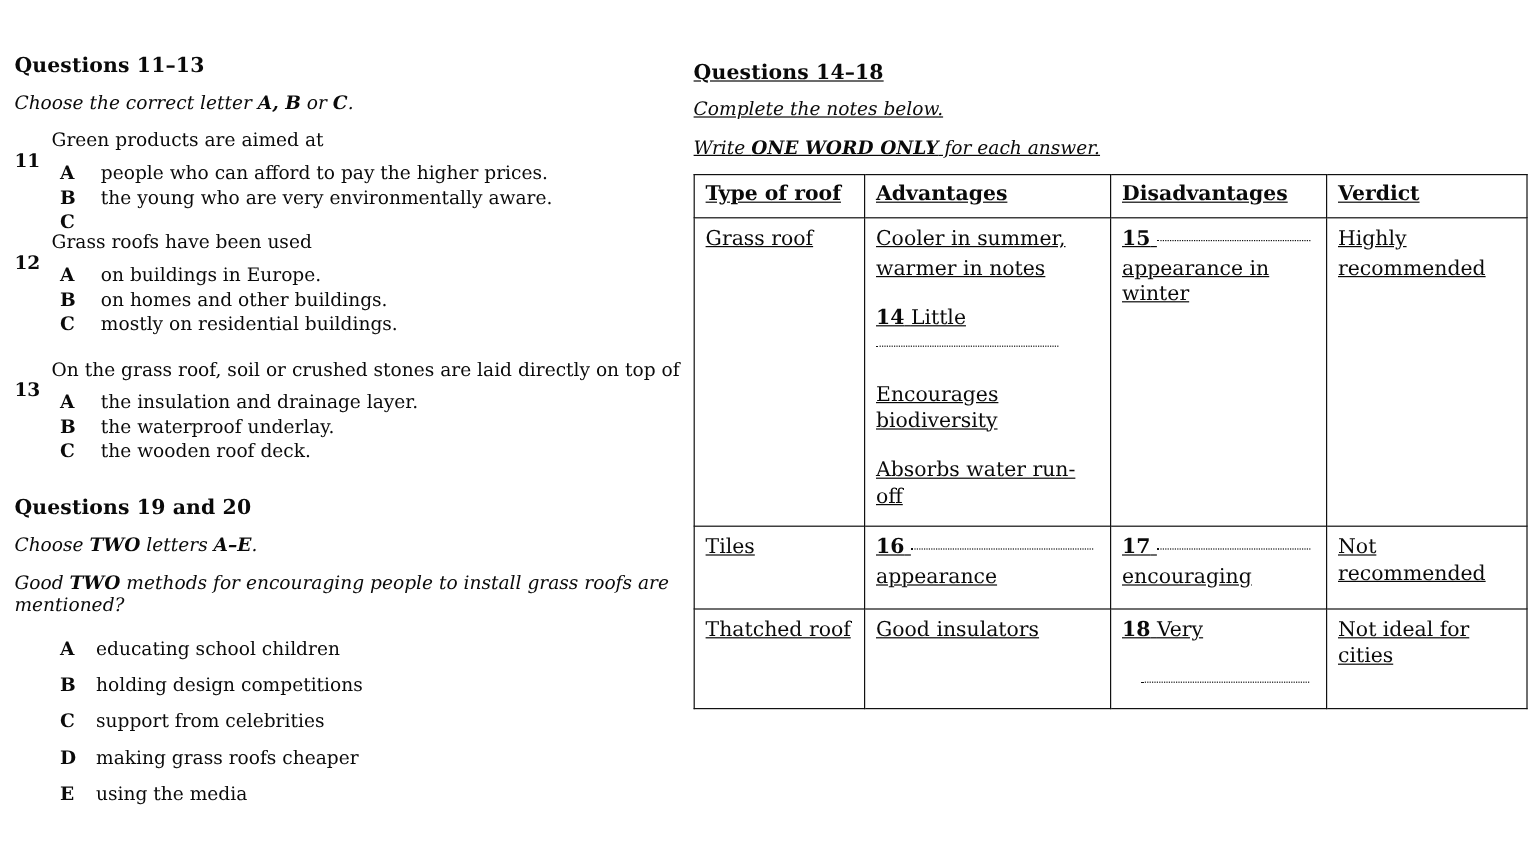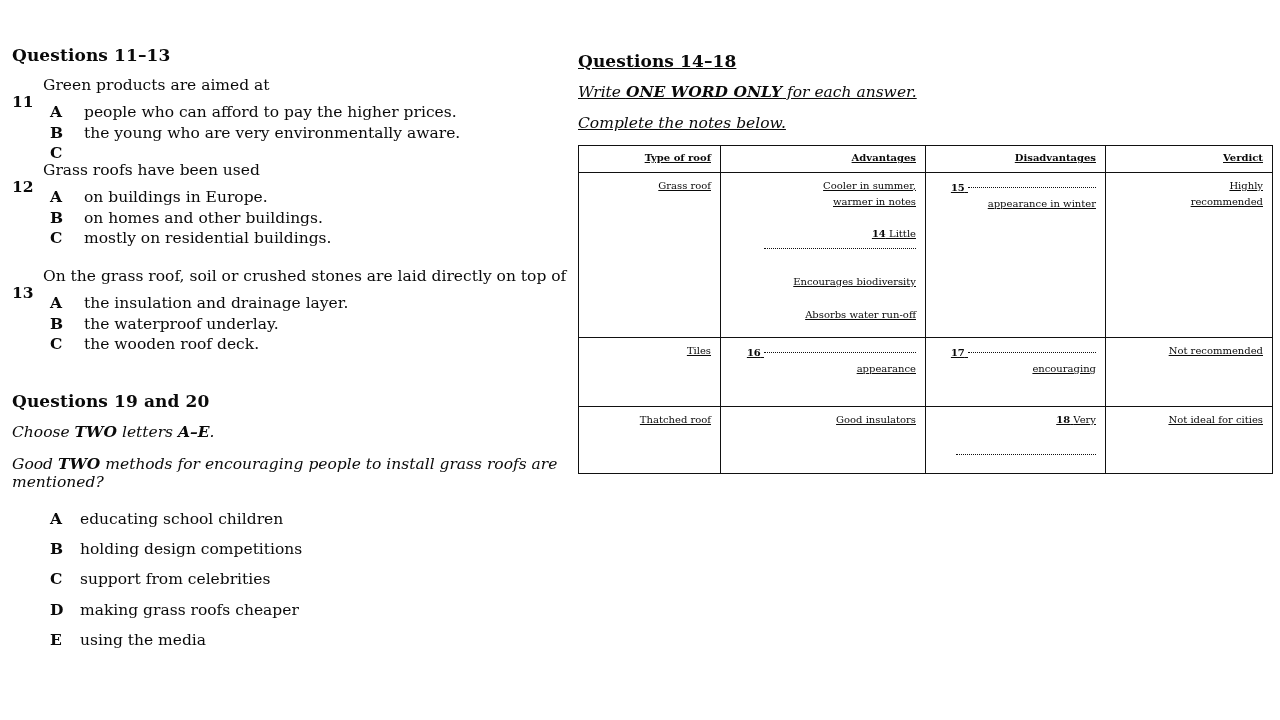--- a/index.html
+++ b/index.html
@@ -87,37 +87,37 @@
     font-weight: bold;
   }
 
   
   .options-wide .option {
     padding-left: 68px;
     line-height: 1.95;
   }
   .options-wide .option .opt-letter { left: 38px; }
 
-  .block-19 { margin-top: 36px; }
+  .block-19 { margin-top: 26px; }
 
   
   table.notes {
     border-collapse: collapse;
     width: 694px;
     table-layout: fixed;
     margin-top: 4px;
   }
   table.notes th,
   table.notes td {
     border: 1.4px solid #111111;
     vertical-align: top;
     padding: 7px 9px 9px 9px;
-    font-size: 10px;
+    font-size: 17px;
     line-height: 1.28;
-    text-align: right;
+    text-align: left;
   }
   table.notes th {
     font-weight: bold;
     padding-top: 6px;
     padding-bottom: 7px;
   }
   col.c1 { width: 142px; }
   col.c2 { width: 205px; }
   col.c3 { width: 180px; }
   col.c4 { width: 167px; }
@@ -145,20 +145,21 @@
 </head>
 <body>
 
 <div class="page">
 
 
   <div class="col-left">
 
     <div class="q-heading">Questions 11–13</div>
 
+    <div class="instruction"><span>Choose the correct letter </span><b>A, B</b><span> or </span><b>C</b><span>.</span></div>
 
     <div class="question">
       <div class="q-stem">
         <span class="q-num">11</span>
         <span>Green products are aimed at</span>
       </div>
       <div class="options">
         <div class="option">
           <span class="opt-letter">A</span>
           <span>people who can afford to pay the higher prices.</span>
@@ -245,23 +246,23 @@
         </div>
       </div>
     </div>
 
   </div>
 
   <div class="col-right">
 
     <div class="q-heading">Questions 14–18</div>
 
+    <div class="instruction">Complete the notes below.</div>
+
     <div class="instruction"><span>Write </span><b>ONE WORD ONLY</b><span> for each answer.</span></div>
-
-    <div class="instruction">Complete the notes below.</div>
 
     <table class="notes">
       <colgroup>
         <col class="c1">
           <col class="c2">
           <col class="c3">
           <col class="c4">
       </colgroup>
       <thead>
         <tr>

